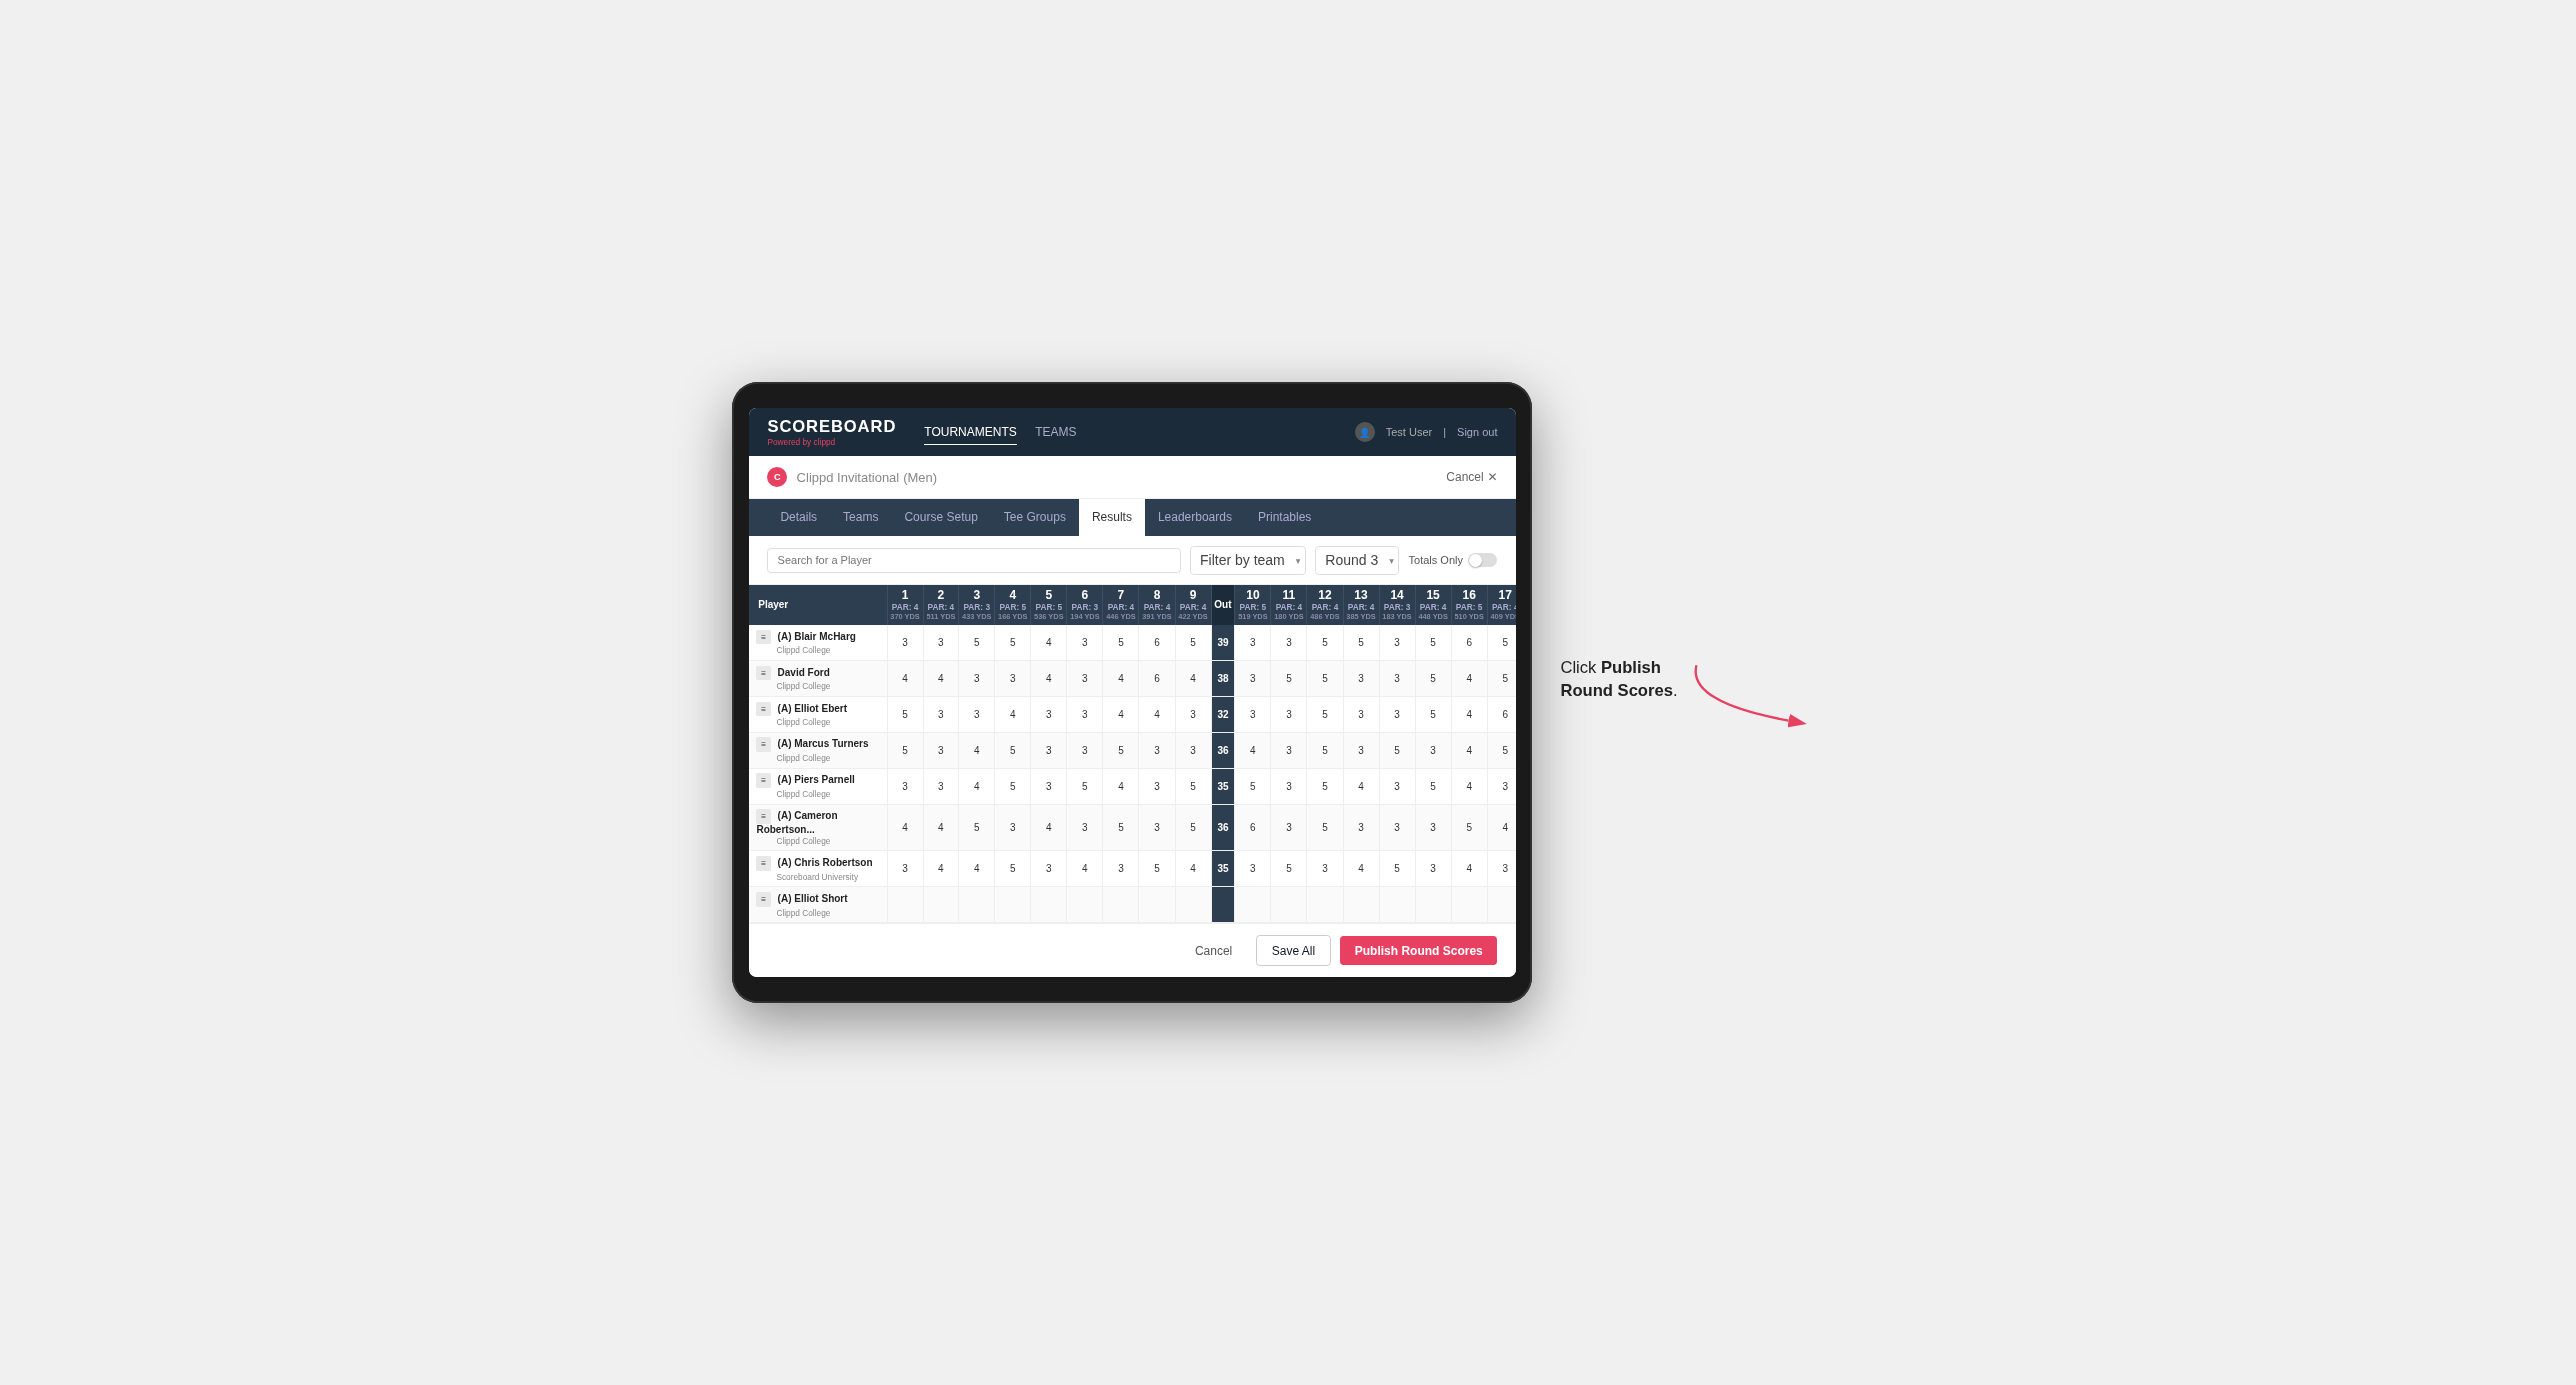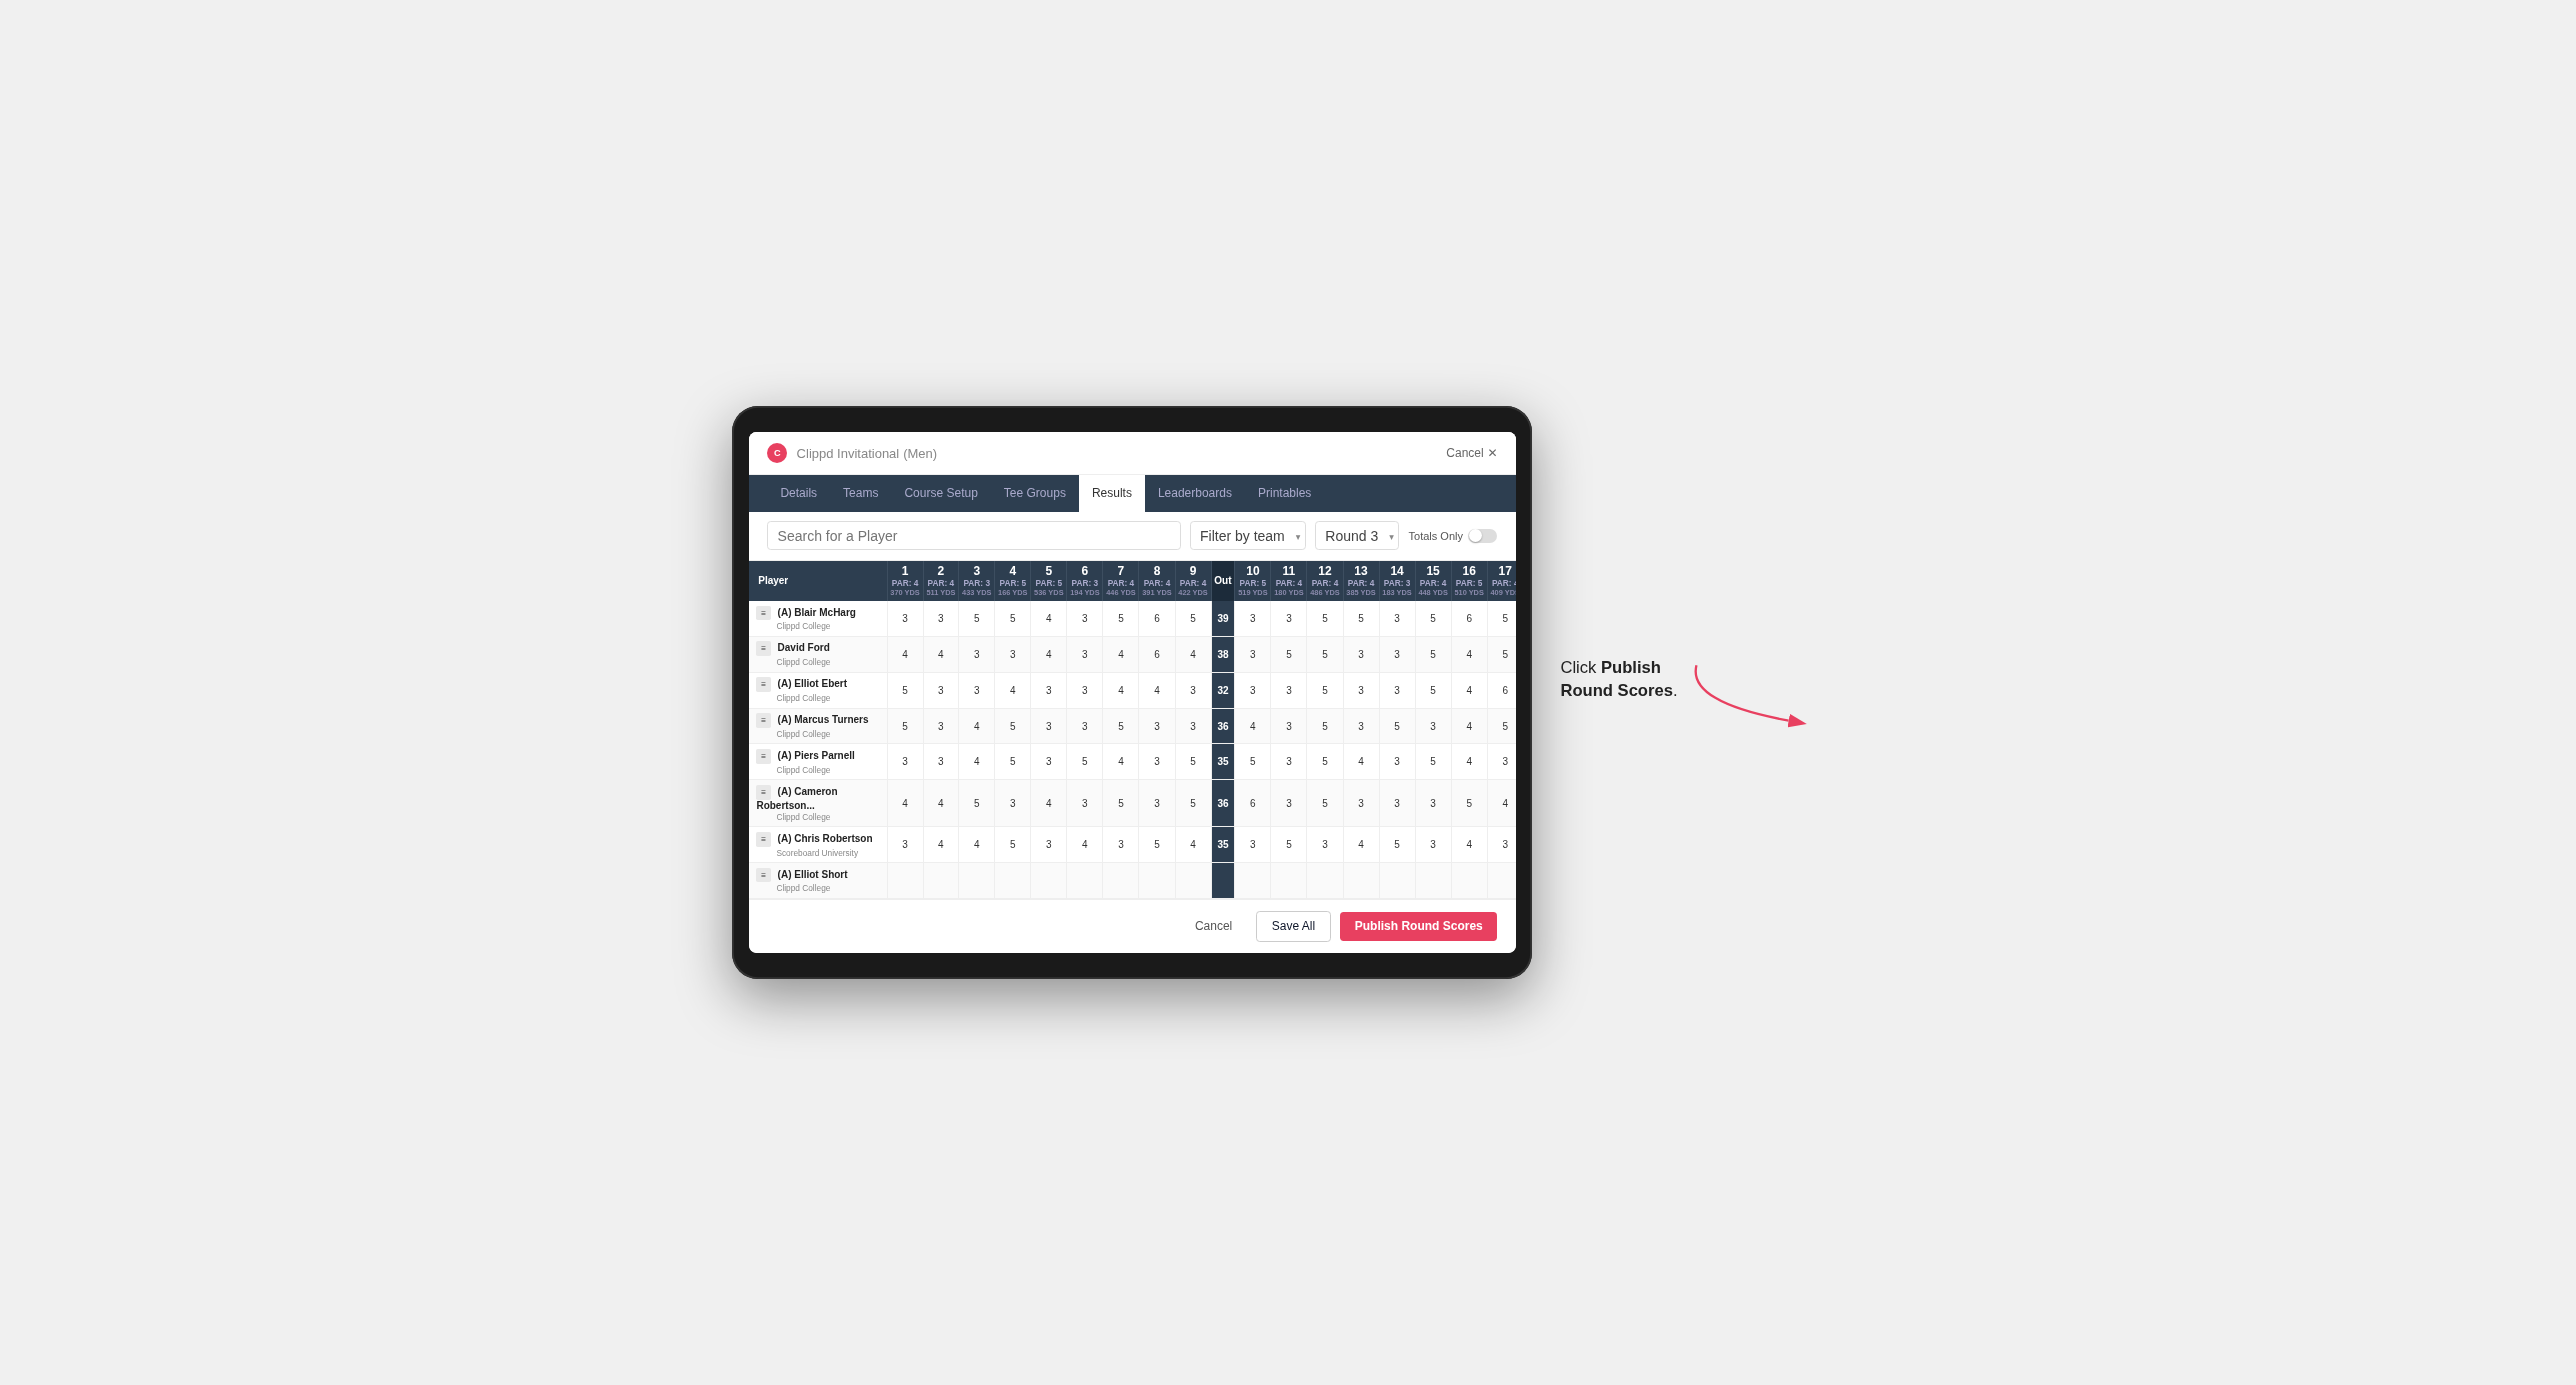--- a/index.html
+++ b/index.html
@@ -151,21 +151,21 @@
       align-items: center;
       gap: 9.2px;
       background: #fff;
       border-bottom: 0.9px solid #eee;
     }
     .search-input {
       flex: 1;
       border: 0.9px solid #ddd;
       border-radius: 3.7px;
       padding: 5.5px 9.2px;
-      font-size: 14px;
+      font-size: 11px;
       color: #999;
       outline: none;
     }
     .filter-select, .round-select {
       border: 0.9px solid #ddd;
       border-radius: 3.7px;
       padding: 5.5px 9.2px;
       font-size: 14px;
       color: #444;
       background: #fff;
@@ -353,20 +353,40 @@
       background: #1c2b3a;
     }
   </style>
 </head>
 <body>
 
 <div class="page-wrapper">
   <div class="tablet-frame">
     <div class="tablet-screen">
 
+      <div class="top-nav">
+        <div class="nav-left">
+          <div class="brand">
+            <span class="brand-title">SCOREBOARD</span>
+            <span class="brand-subtitle">
+              <span>Powered by </span><span style="color:#e84060">clippd</span>
+            </span>
+          </div>
+          <div class="nav-links">
+            <div class="nav-link active">TOURNAMENTS</div>
+            <div class="nav-link">TEAMS</div>
+          </div>
+        </div>
+        <div class="nav-right">
+          <div class="user-icon">👤</div>
+          <span>Test User</span>
+          <span>|</span>
+          <span style="cursor:pointer;color:#aac;">Sign out</span>
+        </div>
+      </div>
 
       <div class="tournament-header">
         <div class="tournament-title-area">
           <div class="clippd-logo">C</div>
           <span class="tournament-name">
             <span>Clippd Invitational</span>
             <span>(Men)</span>
           </span>
         </div>
         <div class="cancel-btn">

